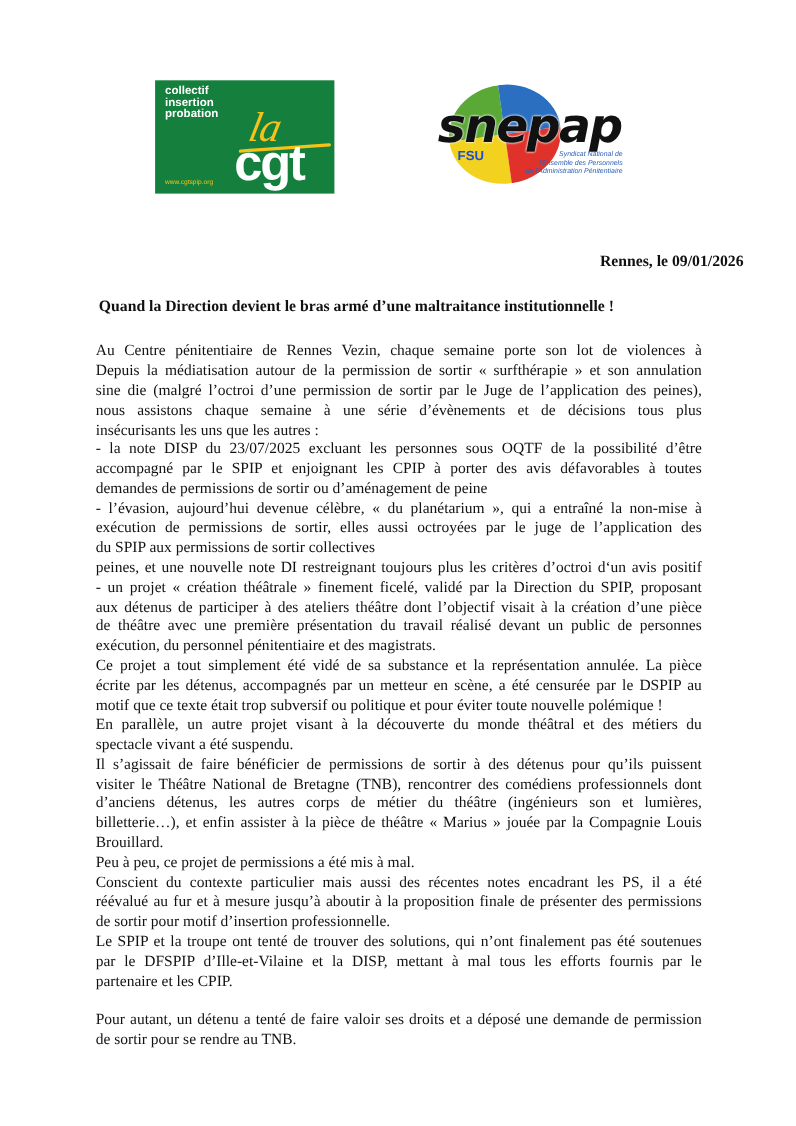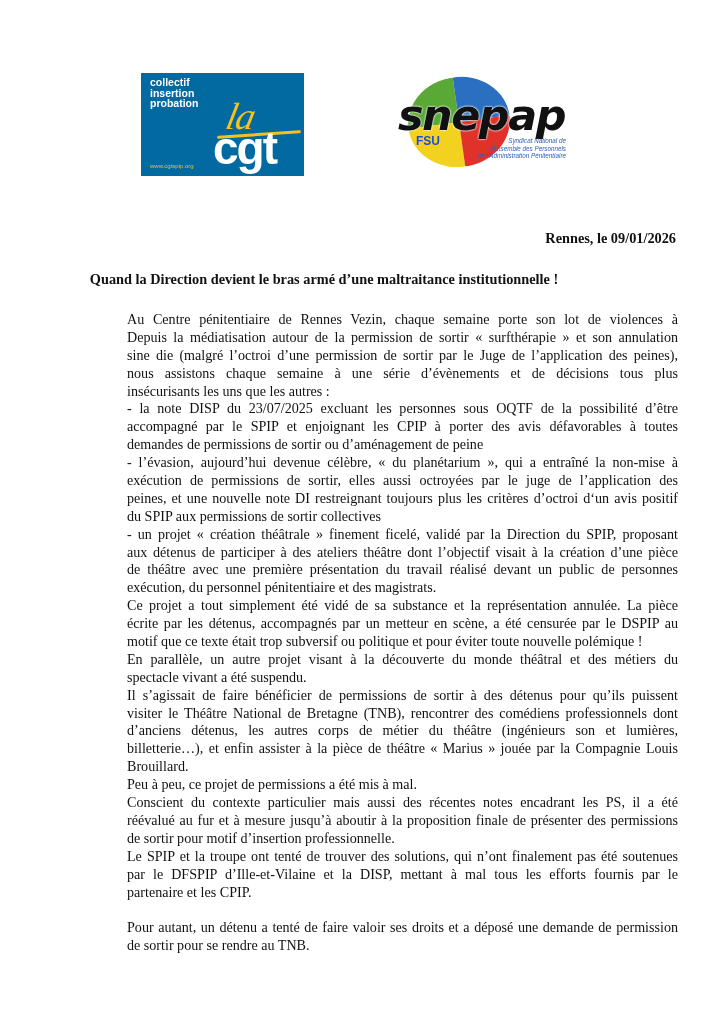--- a/index.html
+++ b/index.html
@@ -1,38 +1,38 @@
 <!DOCTYPE html>
 <html><head>
   <meta charset="utf-8">
   <style>
     html, body { margin: 0; padding: 0; background: #ffffff; }
     body { width: 724px; height: 1024px; position: relative; overflow: hidden; font-family: "Liberation Serif", "DejaVu Serif", serif; color: #111; }
-    .cgt-logo { position: absolute; left: 141px; top: 73px; width: 163px; height: 103px; background: #0369a1; }
+    .cgt-logo { position: absolute; left: 141px; top: 73px; width: 163px; height: 103px; background: #15803d; }
     .cgt-logo .tagline { position: absolute; left: 9px; top: 4px; font-family: "Liberation Sans", sans-serif; font-weight: bold; font-size: 10.5px; line-height: 10.5px; color: #fff; }
     .cgt-logo .la { position: absolute; left: 86px; top: 24px; font-family: "Liberation Serif", serif; font-style: italic; font-size: 38px; color: #f6c21a; line-height: 38px; letter-spacing: -1px; transform: skewX(-12deg); }
     .cgt-logo .swoosh { position: absolute; left: 76px; top: 60px; width: 84px; height: 3px; background: #f6c21a; border-radius: 2px; transform: rotate(-4deg); }
     .cgt-logo .cgt { position: absolute; left: 72px; top: 52px; font-family: "Liberation Sans", sans-serif; font-weight: bold; font-size: 46px; line-height: 46px; color: #fff; letter-spacing: -2px; }
     .cgt-logo .url { position: absolute; left: 9px; top: 90px; font-family: "Liberation Sans", sans-serif; font-size: 6px; color: #f6c21a; }
 
     .snepap-logo { position: absolute; left: 396px; top: 75px; width: 170px; height: 100px; }
     .snepap-logo .disc { position: absolute; left: 12px; top: 2px; width: 102px; height: 90px; border-radius: 50%; overflow: hidden; transform: rotate(-8deg); }
     .snepap-logo .q { position: absolute; width: 51px; height: 45px; }
     .snepap-logo .q1 { left: 0; top: 0; background: #5aa836; }
     .snepap-logo .q2 { left: 51px; top: 0; background: #2a6fc0; }
     .snepap-logo .q3 { left: 0; top: 45px; background: #f2d21e; }
     .snepap-logo .q4 { left: 51px; top: 45px; background: #e0322a; }
     .snepap-logo .name { position: absolute; left: 2px; top: 24px; font-family: "DejaVu Sans", sans-serif; font-weight: bold; font-style: italic; font-size: 43px; color: #111; letter-spacing: -1.5px; line-height: 32px; text-shadow: 0 0 2px #fff, 0 0 2px #fff; }
     .snepap-logo .fsu { position: absolute; left: 20px; top: 59px; font-family: "Liberation Sans", sans-serif; font-weight: bold; font-size: 12px; color: #1d4ed8; }
     .snepap-logo .sub { position: absolute; left: 68px; top: 62px; width: 102px; text-align: right; font-family: "Liberation Sans", sans-serif; font-style: italic; font-size: 6.3px; line-height: 7.5px; color: #2a5fb8; }
 
     .date { position: absolute; left: 0; width: 628px; top: 230px; text-align: right; font-weight: bold; font-size: 14.3px; padding-left: 48px; }
     .title { position: absolute; left: 0; width: 648px; top: 271px; text-align: center; font-weight: bold; font-size: 14.3px; }
 
-    .body { position: absolute; left: 87px; top: 311px; width: 551px; font-size: 14.1px; line-height: 17.9px; margin-left: 40px; }
+    .body { position: absolute; left: 87px; top: 311px; width: 551px; font-size: 14.1px; line-height: 17.9px; }
     .line { display: block; white-space: nowrap; height: 17.9px; }
     .j { text-align: justify; text-align-last: justify; white-space: normal; overflow: hidden; }
     .gap { height: 17.9px; }
   </style>
 </head>
 <body>
 
 <div class="cgt-logo">
   <div class="tagline">
     <div>collectif</div>
@@ -68,22 +68,22 @@
     <span class="line j">Au Centre pénitentiaire de Rennes Vezin, chaque semaine porte son lot de violences à</span>
     <span class="line j">Depuis la médiatisation autour de la permission de sortir « surfthérapie » et son annulation</span>
     <span class="line j">sine die (malgré l’octroi d’une permission de sortir par le Juge de l’application des peines),</span>
     <span class="line j">nous assistons chaque semaine à une série d’évènements et de décisions tous plus</span>
     <span class="line">insécurisants les uns que les autres :</span>
     <span class="line j">- la note DISP du 23/07/2025 excluant les personnes sous OQTF de la possibilité d’être</span>
     <span class="line j">accompagné par le SPIP et enjoignant les CPIP à porter des avis défavorables à toutes</span>
     <span class="line">demandes de permissions de sortir ou d’aménagement de peine</span>
     <span class="line j">- l’évasion, aujourd’hui devenue célèbre, « du planétarium », qui a entraîné la non-mise à</span>
     <span class="line j">exécution de permissions de sortir, elles aussi octroyées par le juge de l’application des</span>
+    <span class="line">du SPIP aux permissions de sortir collectives</span>
     <span class="line j">peines, et une nouvelle note DI restreignant toujours plus les critères d’octroi d‘un avis positif</span>
-    <span class="line">du SPIP aux permissions de sortir collectives</span>
     <span class="line j">- un projet « création théâtrale » finement ficelé, validé par la Direction du SPIP, proposant</span>
     <span class="line j">aux détenus de participer à des ateliers théâtre dont l’objectif visait à la création d’une pièce</span>
     <span class="line j">de théâtre avec une première présentation du travail réalisé devant un public de personnes</span>
     <span class="line">exécution, du personnel pénitentiaire et des magistrats.</span>
     <span class="line j">Ce projet a tout simplement été vidé de sa substance et la représentation annulée. La pièce</span>
     <span class="line j">écrite par les détenus, accompagnés par un metteur en scène, a été censurée par le DSPIP au</span>
     <span class="line">motif que ce texte était trop subversif ou politique et pour éviter toute nouvelle polémique !</span>
     <span class="line j">En parallèle, un autre projet visant à la découverte du monde théâtral et des métiers du</span>
     <span class="line">spectacle vivant a été suspendu.</span>
     <span class="line j">Il s’agissait de faire bénéficier de permissions de sortir à des détenus pour qu’ils puissent</span>

